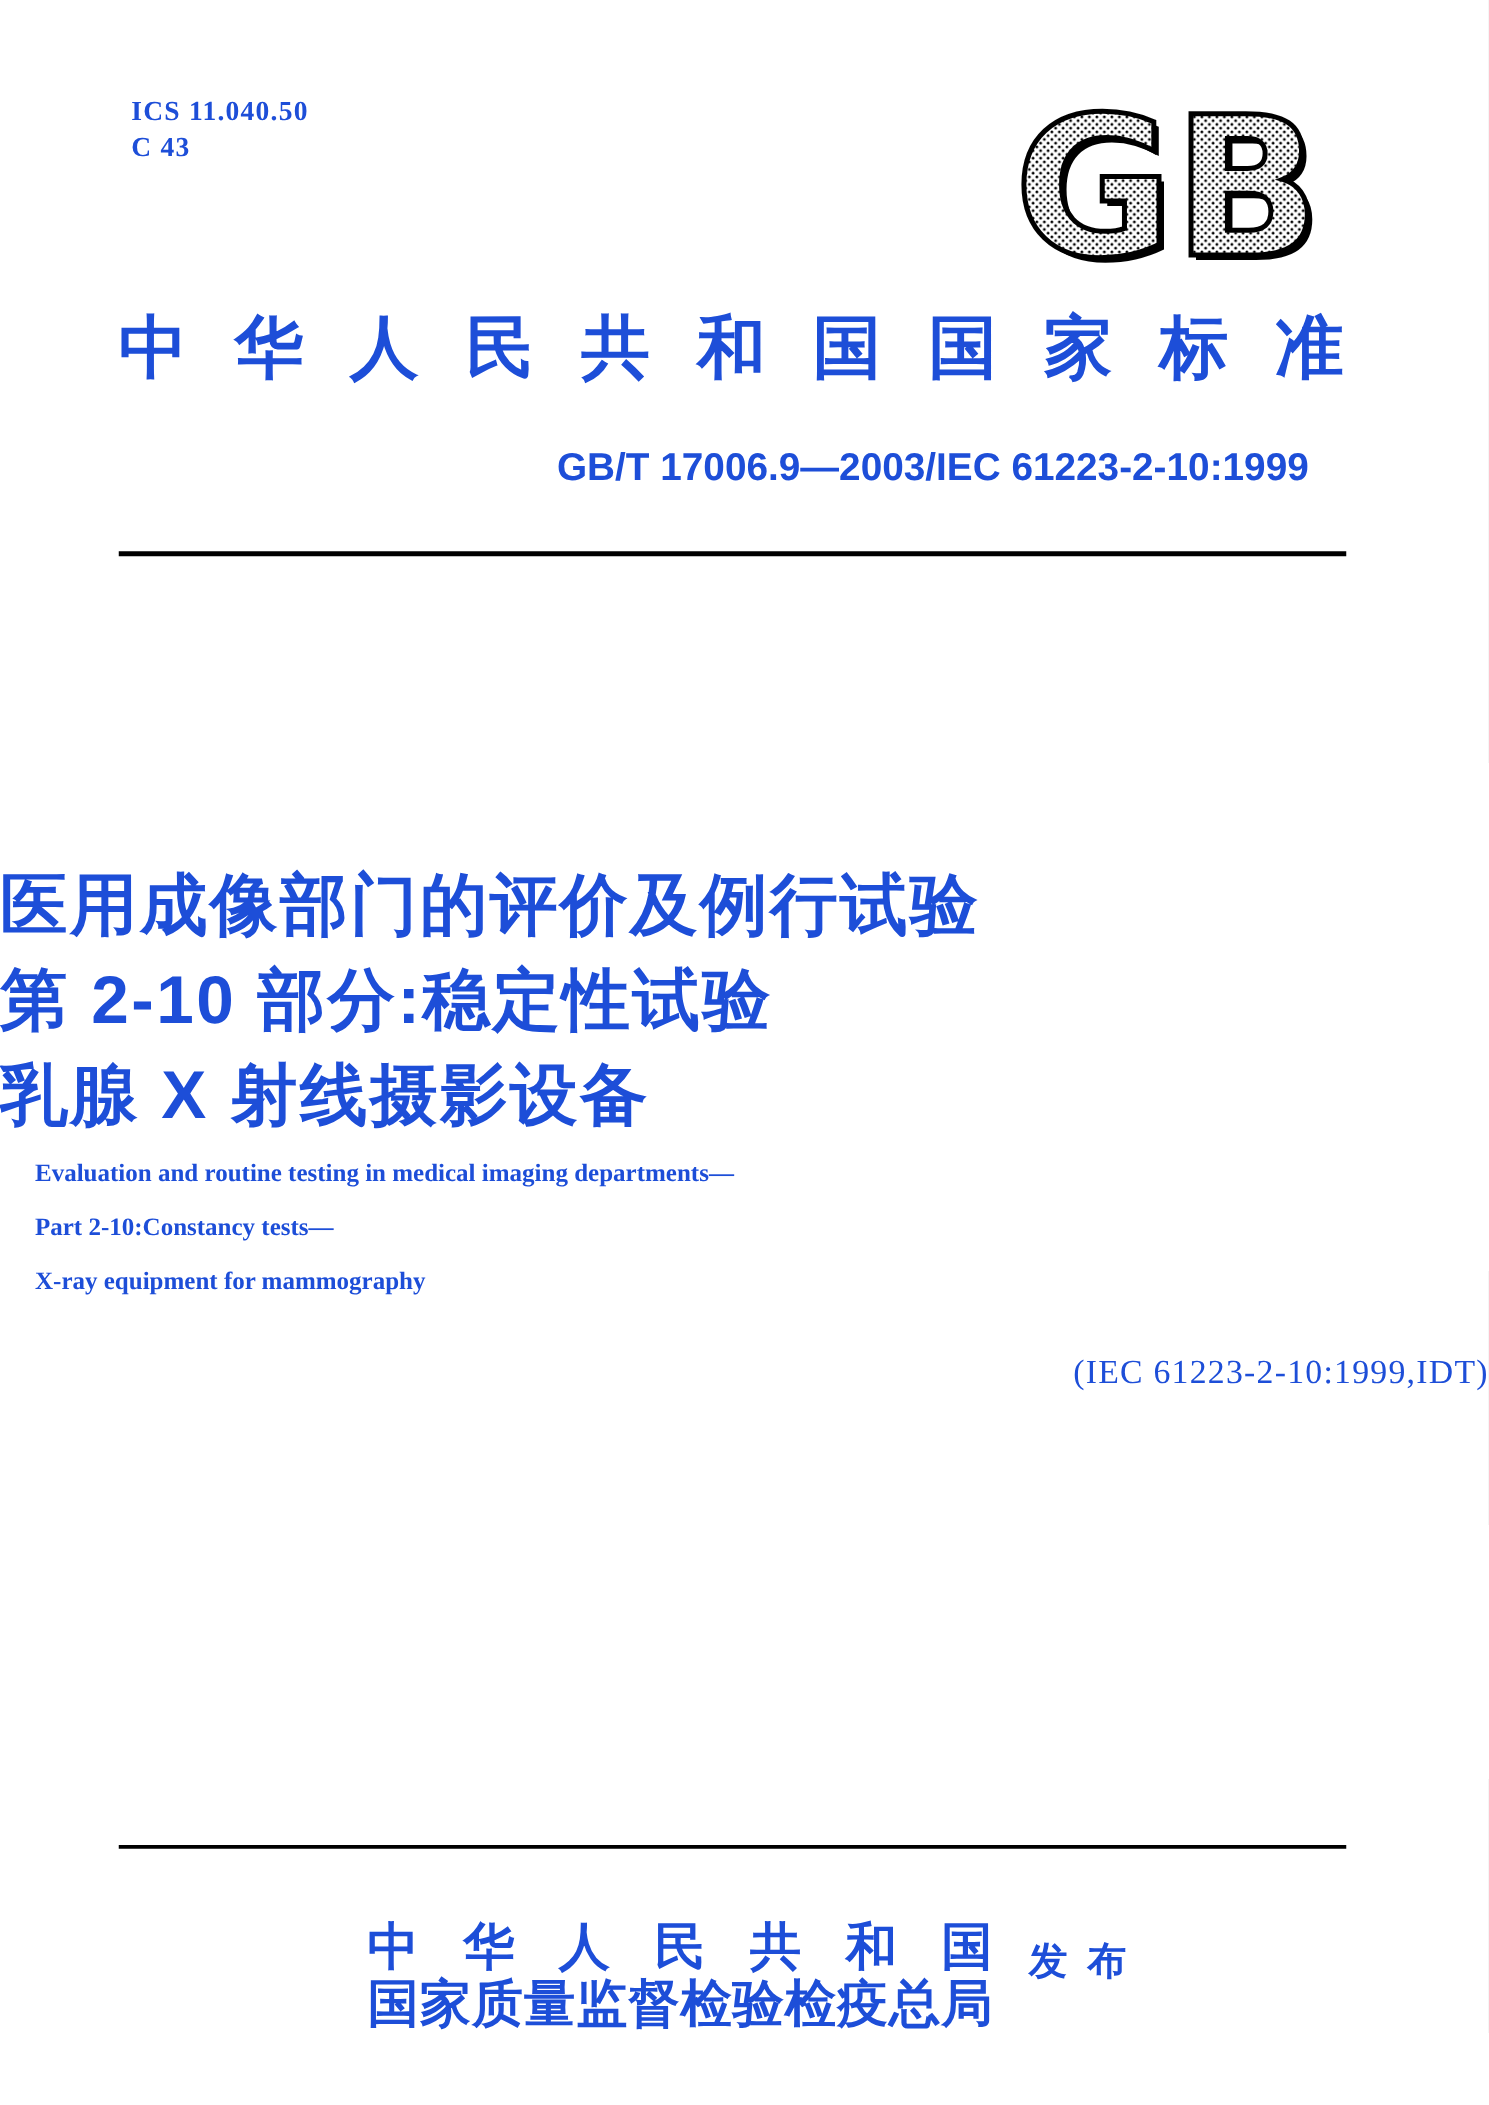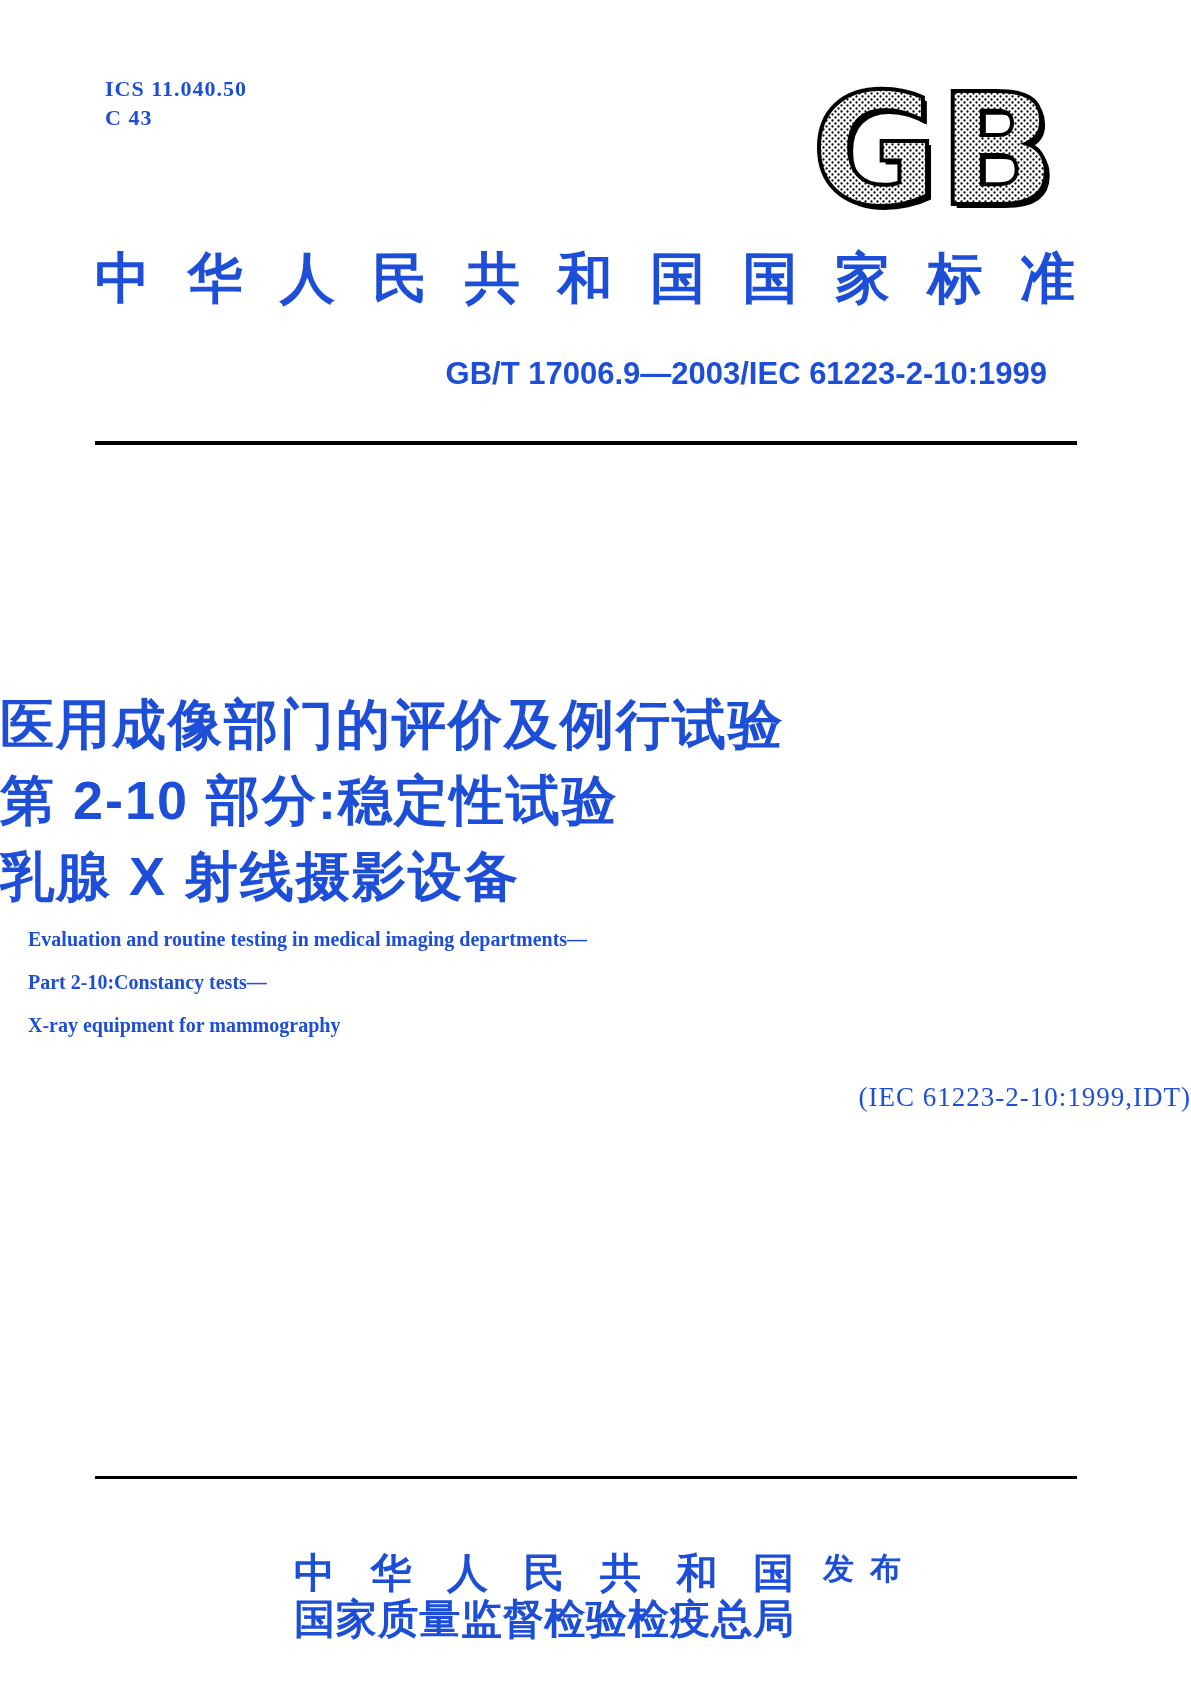--- a/index.html
+++ b/index.html
@@ -133,21 +133,21 @@
     <div>X-ray equipment for mammography</div>
   </div>
 
   <div class="idt">(IEC 61223-2-10:1999,IDT)</div>
 
 
   <div class="rule rule-bottom"></div>
 
   <div class="issuer">
     <div class="issuer-line">
-      <span style="width:100%; display:block; text-align:justify; text-align-last:justify;margin-top:16px;">中华人民共和国</span>
+      <span style="width:100%; display:block; text-align:justify; text-align-last:justify;">中华人民共和国</span>
     </div>
     <div class="issuer-line tight">
       <span style="width:100%; display:block; text-align:justify; text-align-last:justify;">国家质量监督检验检疫总局</span>
     </div>
   </div>
 
   <div class="publish">发布</div>
 
 </div>
 

